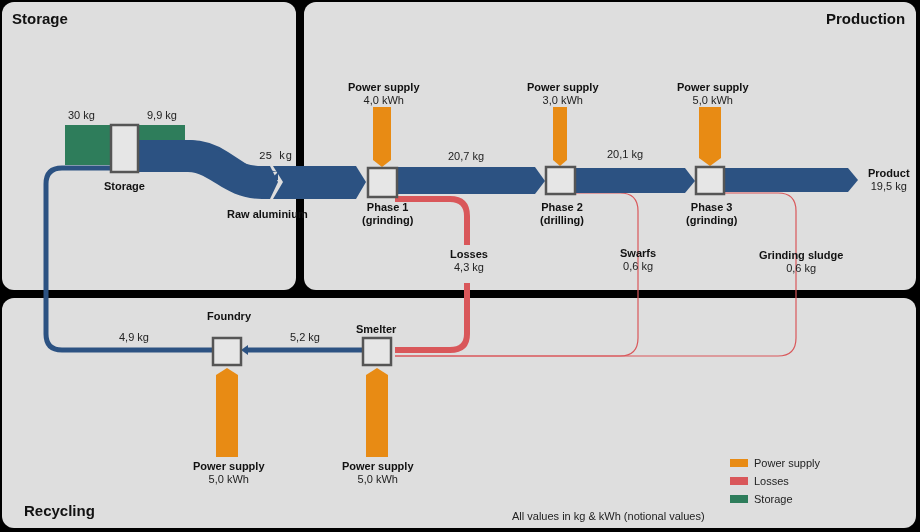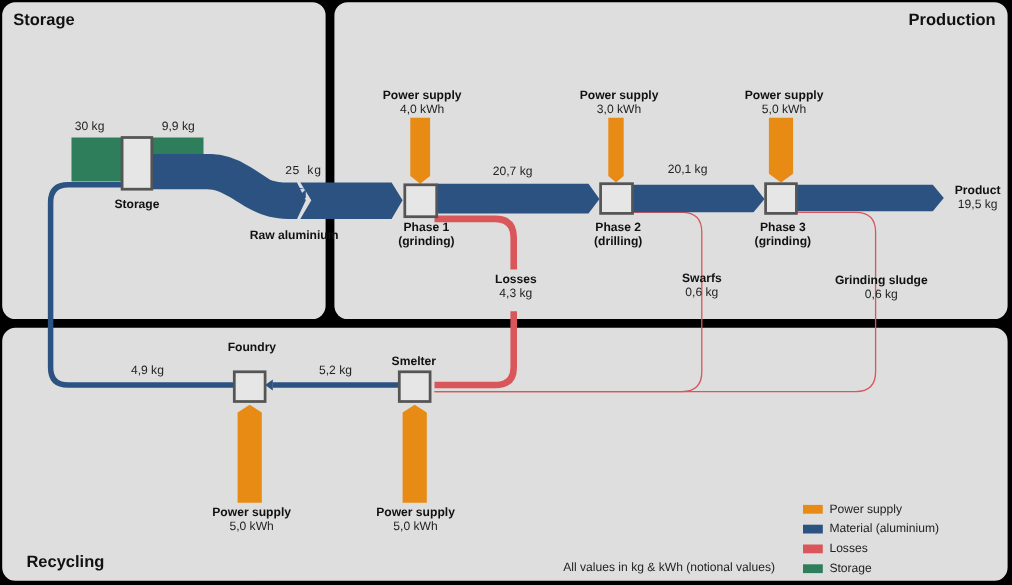--- a/index.html
+++ b/index.html
@@ -106,24 +106,20 @@
 <div class="lbl" style="left:677px;top:81px;"><b>Power supply</b><span>5,0 kWh</span></div>
 <div class="lbl" style="left:193px;top:460px;"><b>Power supply</b><span>5,0 kWh</span></div>
 <div class="lbl" style="left:342px;top:460px;"><b>Power supply</b><span>5,0 kWh</span></div>
 
 <div class="legend">
   <div class="legend-item">
       <span class="swatch" style="background:#e88b14"></span>
       <span>Power supply</span>
     </div>
   <div class="legend-item">
-      <span class="swatch" style="background:#2c5282"></span>
-      <span>Material (aluminium)</span>
-    </div>
-  <div class="legend-item">
       <span class="swatch" style="background:#d9575a"></span>
       <span>Losses</span>
     </div>
   <div class="legend-item">
       <span class="swatch" style="background:#2e7d5b"></span>
       <span>Storage</span>
     </div>
 </div>
 <div class="note">All values in kg &amp; kWh (notional values)</div>
 

